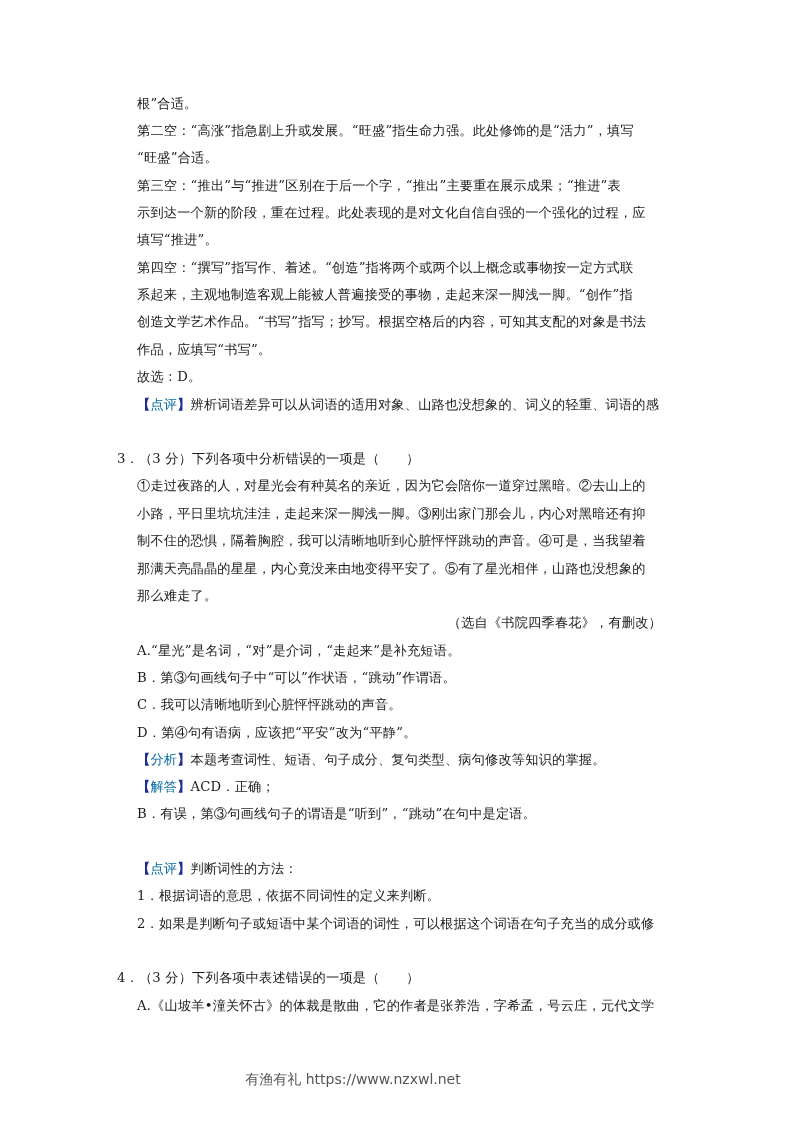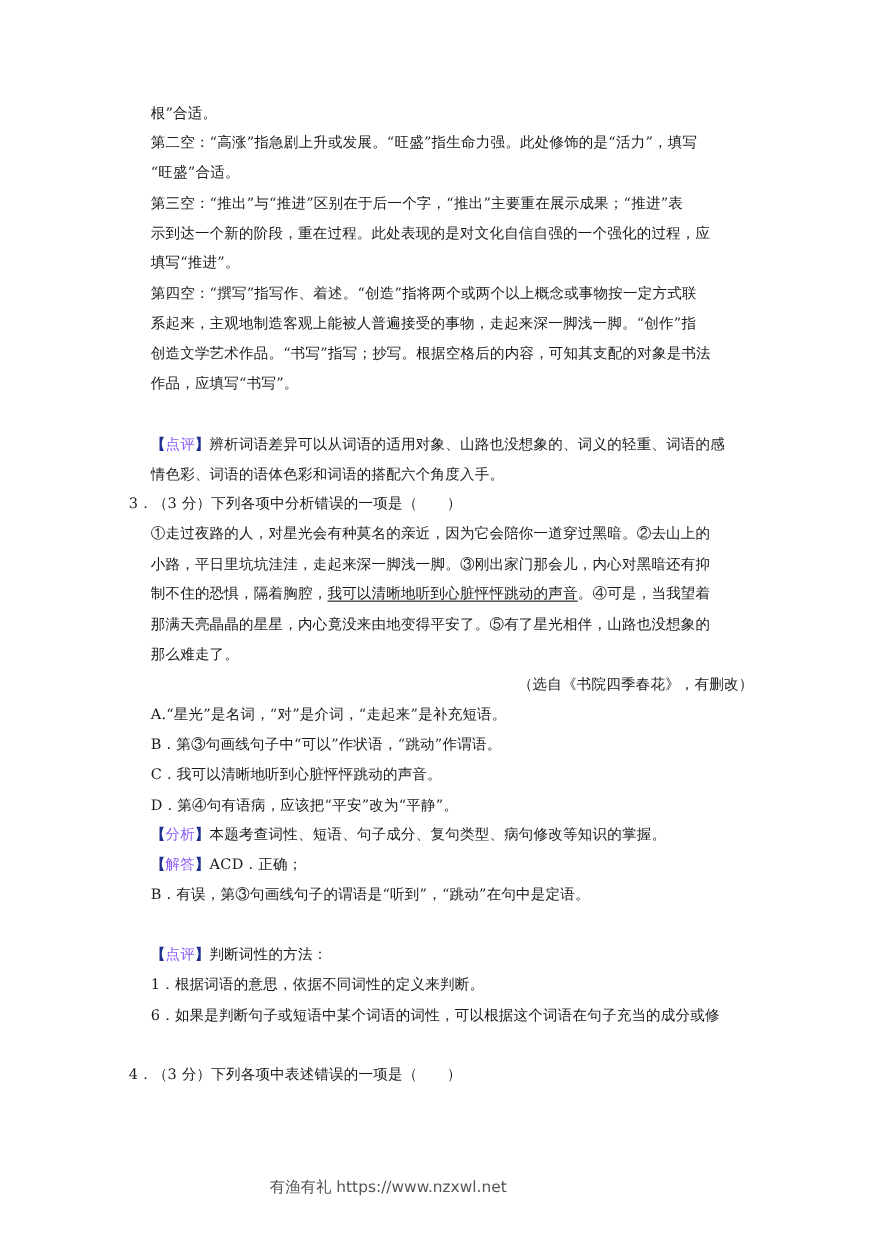--- a/index.html
+++ b/index.html
@@ -2,45 +2,45 @@
 <html><head>
 <meta charset="utf-8">
 <style>
   html, body { margin: 0; padding: 0; background: #ffffff; }
   body { width: 793px; height: 1122px; position: relative; overflow: hidden;
          font-family: "DejaVu Serif", "Liberation Serif", serif; color: #1a1a1a; }
   .page { position: absolute; left: 0; top: 0; width: 793px; height: 1122px; }
   .line { position: absolute; left: 137px; width: 540px; font-size: 13.2px; line-height: 18px;
           white-space: nowrap; letter-spacing: 0.2px; }
   .line.q { left: 117px; }
-  .line.right { left: auto; right: 108px; width: auto; }
+  .line.right { left: auto; right: 131px; width: auto; }
   .tag-bracket { color: #1f2f8f; font-weight: bold; }
-  .tag-text { color: #8b5cf6; }
-  .ul { text-decoration: underline; text-underline-offset: 2px; }
+  .tag-text { color: #0369a1; }
+  .ul { text-underline-offset: 2px; }
   .footer { position: absolute; top: 1071px; left: 0; width: 706px; text-align: center;
             font-family: "DejaVu Sans", "Liberation Sans", sans-serif; font-size: 14px; color: #555; }
 </style>
 </head>
 <body>
 
 <div class="page">
   <div class="line" style="top:95px">根”合适。</div>
   <div class="line" style="top:122px">第二空：“高涨”指急剧上升或发展。“旺盛”指生命力强。此处修饰的是“活力”，填写</div>
   <div class="line" style="top:149px">“旺盛”合适。</div>
   <div class="line" style="top:177px">第三空：“推出”与“推进”区别在于后一个字，“推出”主要重在展示成果；“推进”表</div>
   <div class="line" style="top:204px">示到达一个新的阶段，重在过程。此处表现的是对文化自信自强的一个强化的过程，应</div>
   <div class="line" style="top:231px">填写“推进”。</div>
   <div class="line" style="top:259px">第四空：“撰写”指写作、着述。“创造”指将两个或两个以上概念或事物按一定方式联</div>
   <div class="line" style="top:286px">系起来，主观地制造客观上能被人普遍接受的事物，走起来深一脚浅一脚。“创作”指</div>
   <div class="line" style="top:313px">创造文学艺术作品。“书写”指写；抄写。根据空格后的内容，可知其支配的对象是书法</div>
   <div class="line" style="top:341px">作品，应填写“书写”。</div>
+  <div class="line" style="top:368px">故选：D。</div>
   <div class="line" style="top:396px">
     <span class="tag-bracket">【</span><span class="tag-text">点评</span><span class="tag-bracket">】</span><span>辨析词语差异可以从词语的适用对象、山路也没想象的、词义的轻重、词语的感</span>
   </div>
-  <div class="line" style="top:423px">情色彩、词语的语体色彩和词语的搭配六个角度入手。</div>
 
   <div class="line q" style="top:450px">3．（3 分）下列各项中分析错误的一项是（　　）</div>
   <div class="line" style="top:477px">①走过夜路的人，对星光会有种莫名的亲近，因为它会陪你一道穿过黑暗。②去山上的</div>
   <div class="line" style="top:505px">小路，平日里坑坑洼洼，走起来深一脚浅一脚。③刚出家门那会儿，内心对黑暗还有抑</div>
   <div class="line" style="top:532px">
     <span>制不住的恐惧，隔着胸腔，</span><span class="ul">我可以清晰地听到心脏怦怦跳动的声音</span><span>。④可是，当我望着</span>
   </div>
   <div class="line" style="top:560px">那满天亮晶晶的星星，内心竟没来由地变得平安了。⑤有了星光相伴，山路也没想象的</div>
   <div class="line" style="top:587px">那么难走了。</div>
   <div class="line right" style="top:614px">（选自《书院四季春花》，有删改）</div>
@@ -54,18 +54,19 @@
     <span class="tag-bracket">【</span><span class="tag-text">分析</span><span class="tag-bracket">】</span><span>本题考查词性、短语、句子成分、复句类型、病句修改等知识的掌握。</span>
   </div>
   <div class="line" style="top:778px">
     <span class="tag-bracket">【</span><span class="tag-text">解答</span><span class="tag-bracket">】</span><span>ACD．正确；</span>
   </div>
   <div class="line" style="top:805px">B．有误，第③句画线句子的谓语是“听到”，“跳动”在句中是定语。</div>
   <div class="line" style="top:860px">
     <span class="tag-bracket">【</span><span class="tag-text">点评</span><span class="tag-bracket">】</span><span>判断词性的方法：</span>
   </div>
   <div class="line" style="top:887px">1．根据词语的意思，依据不同词性的定义来判断。</div>
-  <div class="line" style="top:915px">6．如果是判断句子或短语中某个词语的词性，可以根据这个词语在句子充当的成分或修</div>
+  <div class="line" style="top:915px">2．如果是判断句子或短语中某个词语的词性，可以根据这个词语在句子充当的成分或修</div>
 
   <div class="line q" style="top:969px">4．（3 分）下列各项中表述错误的一项是（　　）</div>
+  <div class="line" style="top:997px">A.《山坡羊•潼关怀古》的体裁是散曲，它的作者是张养浩，字希孟，号云庄，元代文学</div>
 
   <div class="footer">有渔有礼 https://www.nzxwl.net</div>
 </div>
 
 </body></html>

